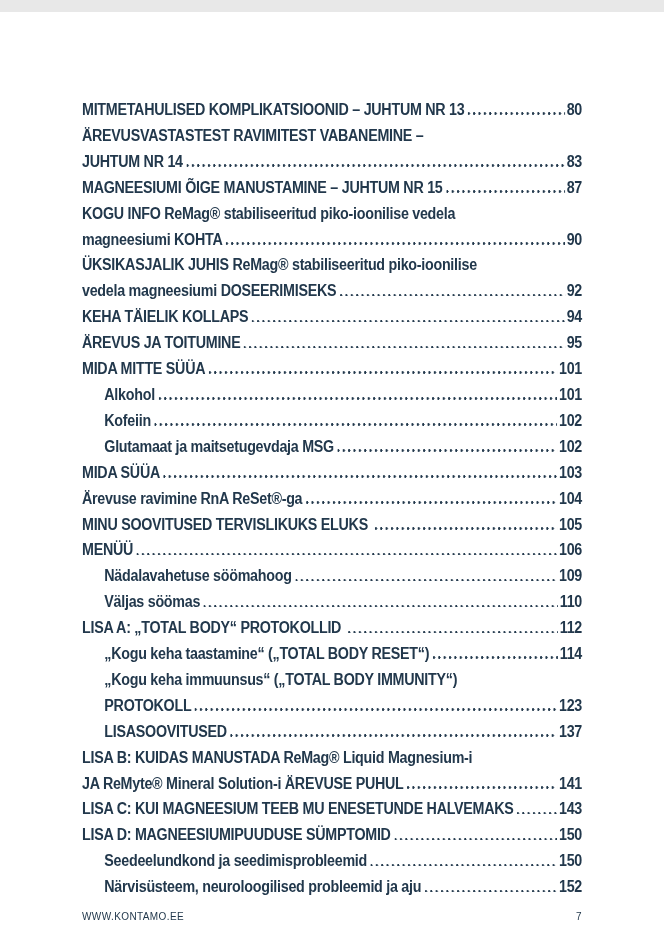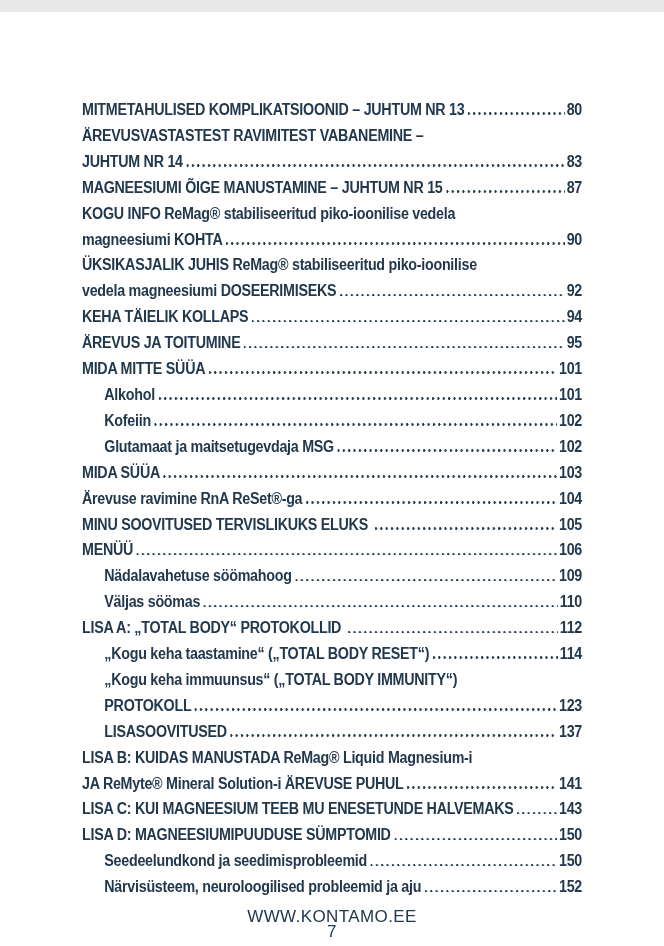--- a/index.html
+++ b/index.html
@@ -41,25 +41,24 @@
     background-repeat:repeat-x;
     background-position:left bottom;
   }
   .page-num { flex:0 0 auto; }
   .footer {
     position:absolute;
     left:82px; right:82px; top:897px;
     display:flex;
     justify-content:space-between;
     align-items:center;
-    font-size:17px;
+    font-size:10px;
     font-weight:400;
     letter-spacing:0.4px;
     line-height:15px;
-    flex-direction:column;
   }
 </style>
 </head>
 <body>
 
 <div class="page" style="--ink: #22384C; --paper: #FFFFFF;">
 
   <main class="toc">
     <div id="toc-list">
         <div class="toc-row"><span class="toc-label">MITMETAHULISED KOMPLIKATSIOONID – JUHTUM NR 13</span><span class="leader"></span><span class="page-num">80</span></div>

